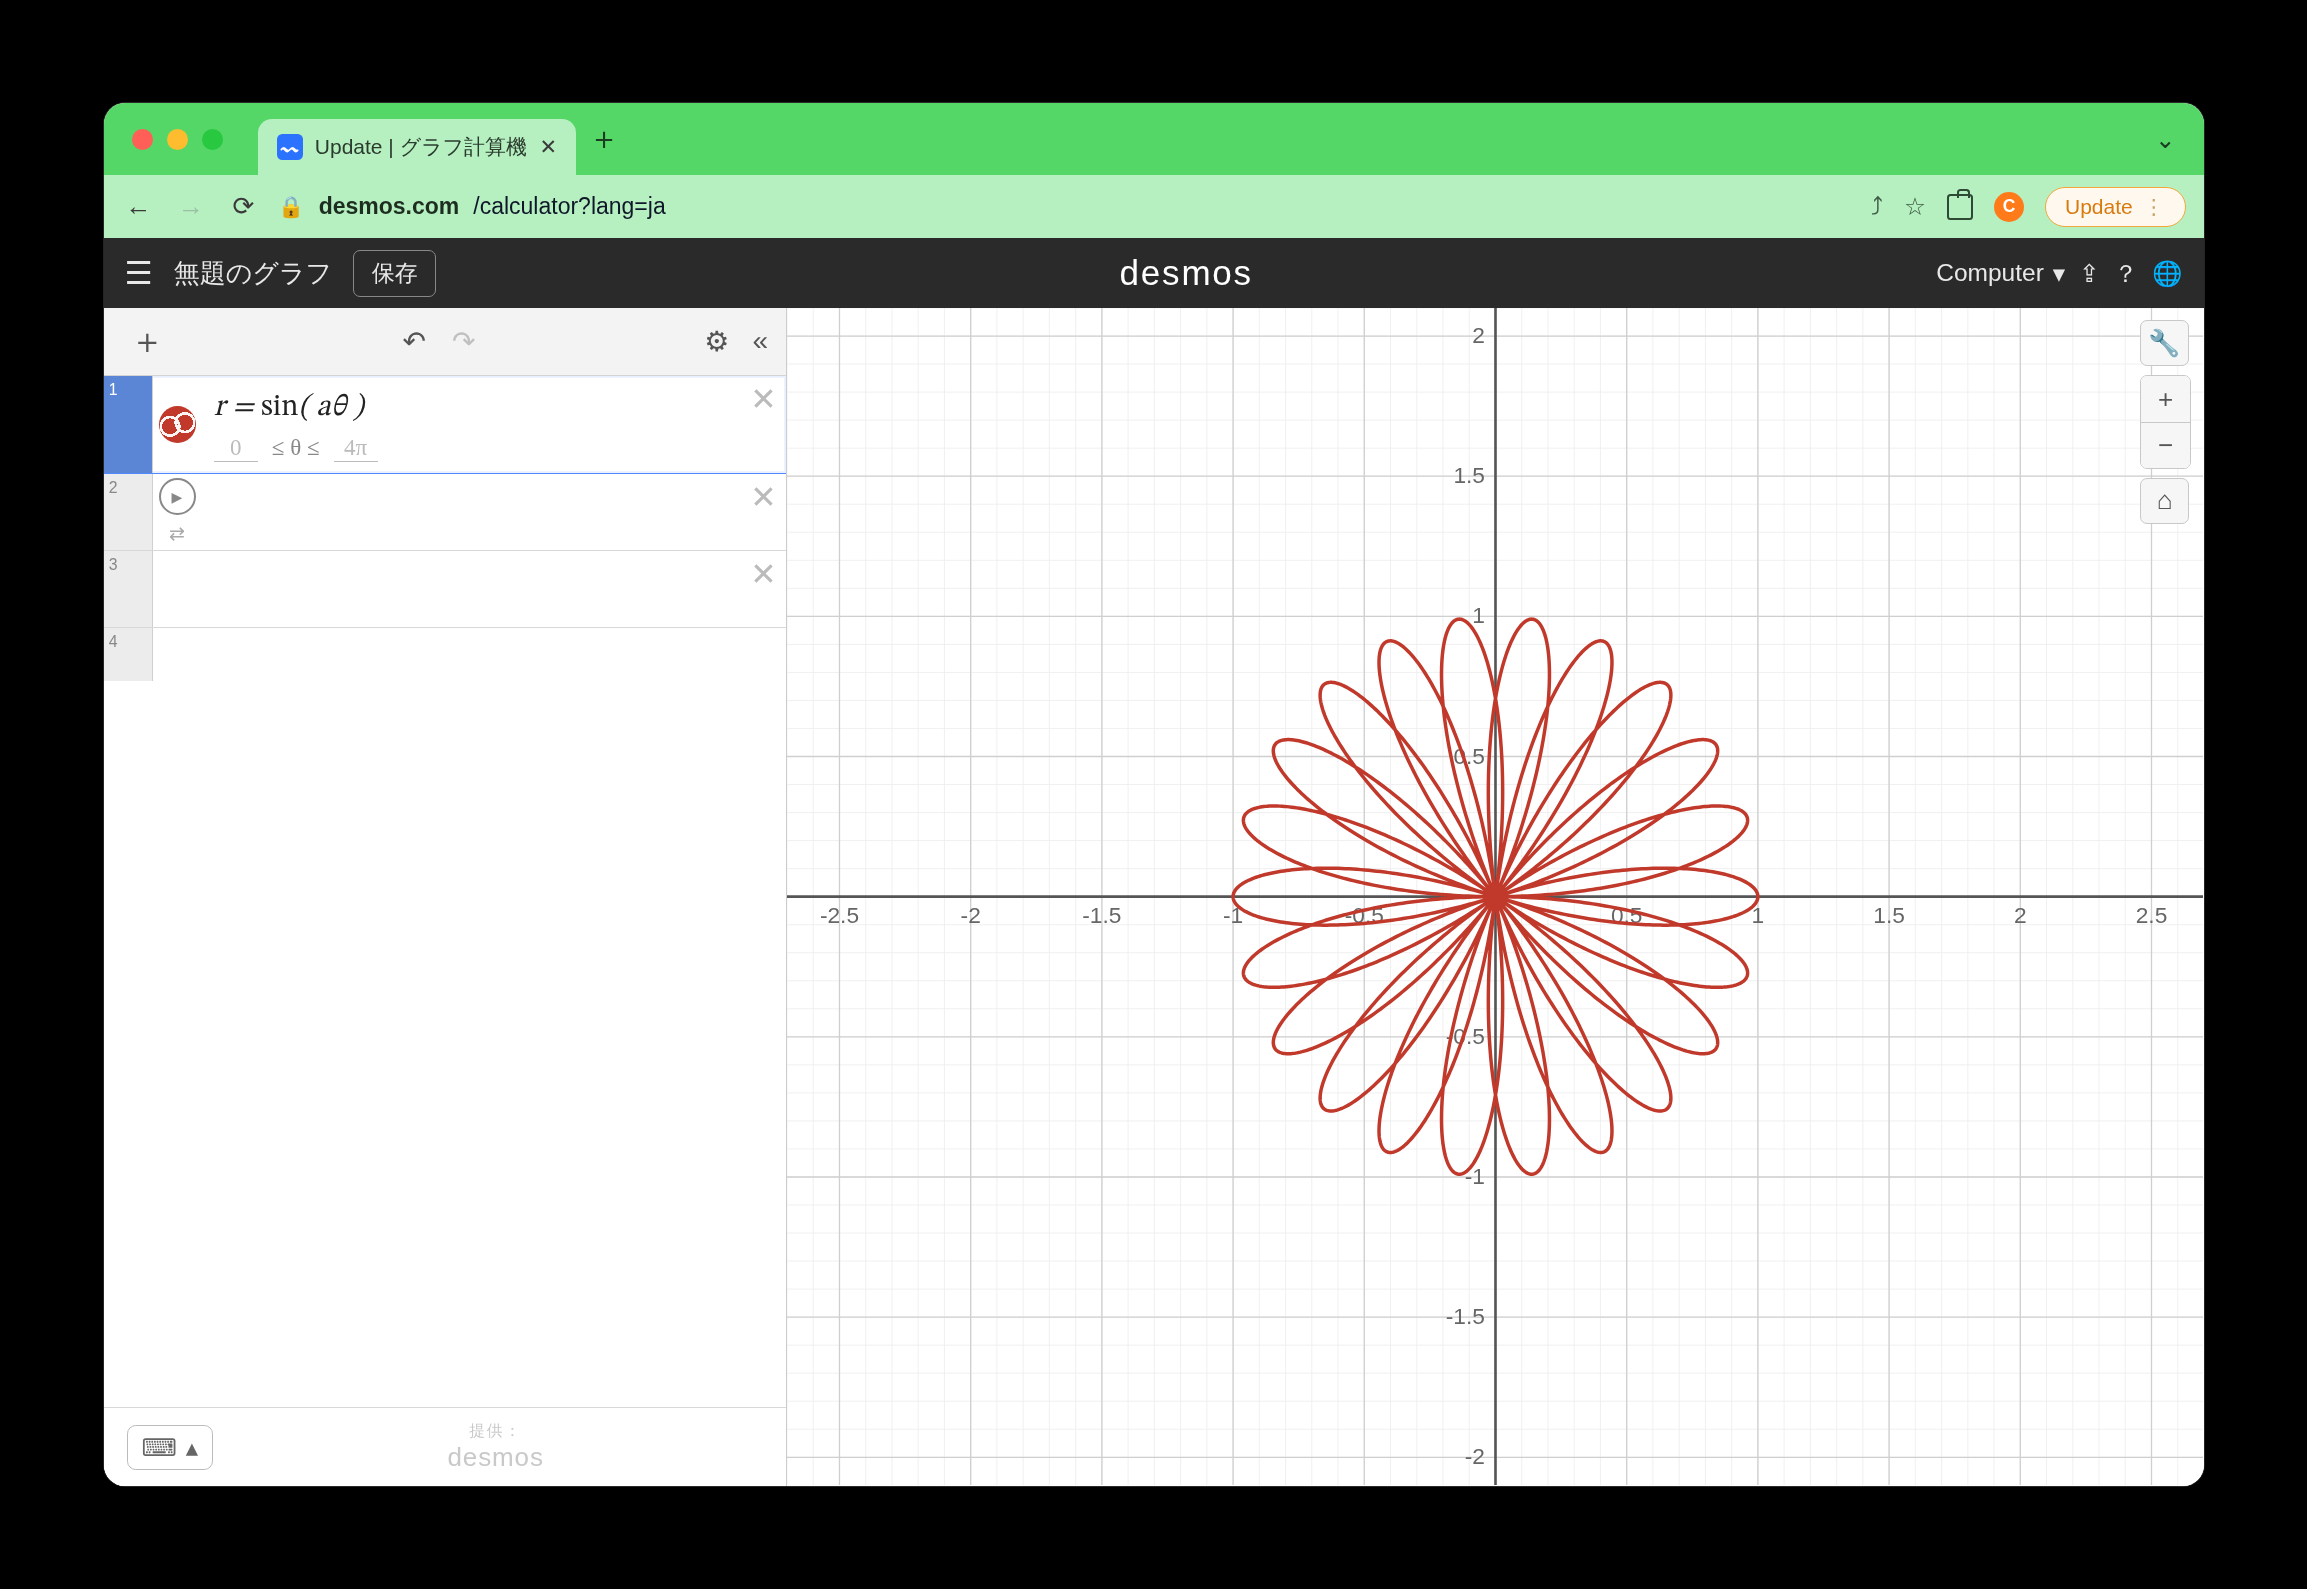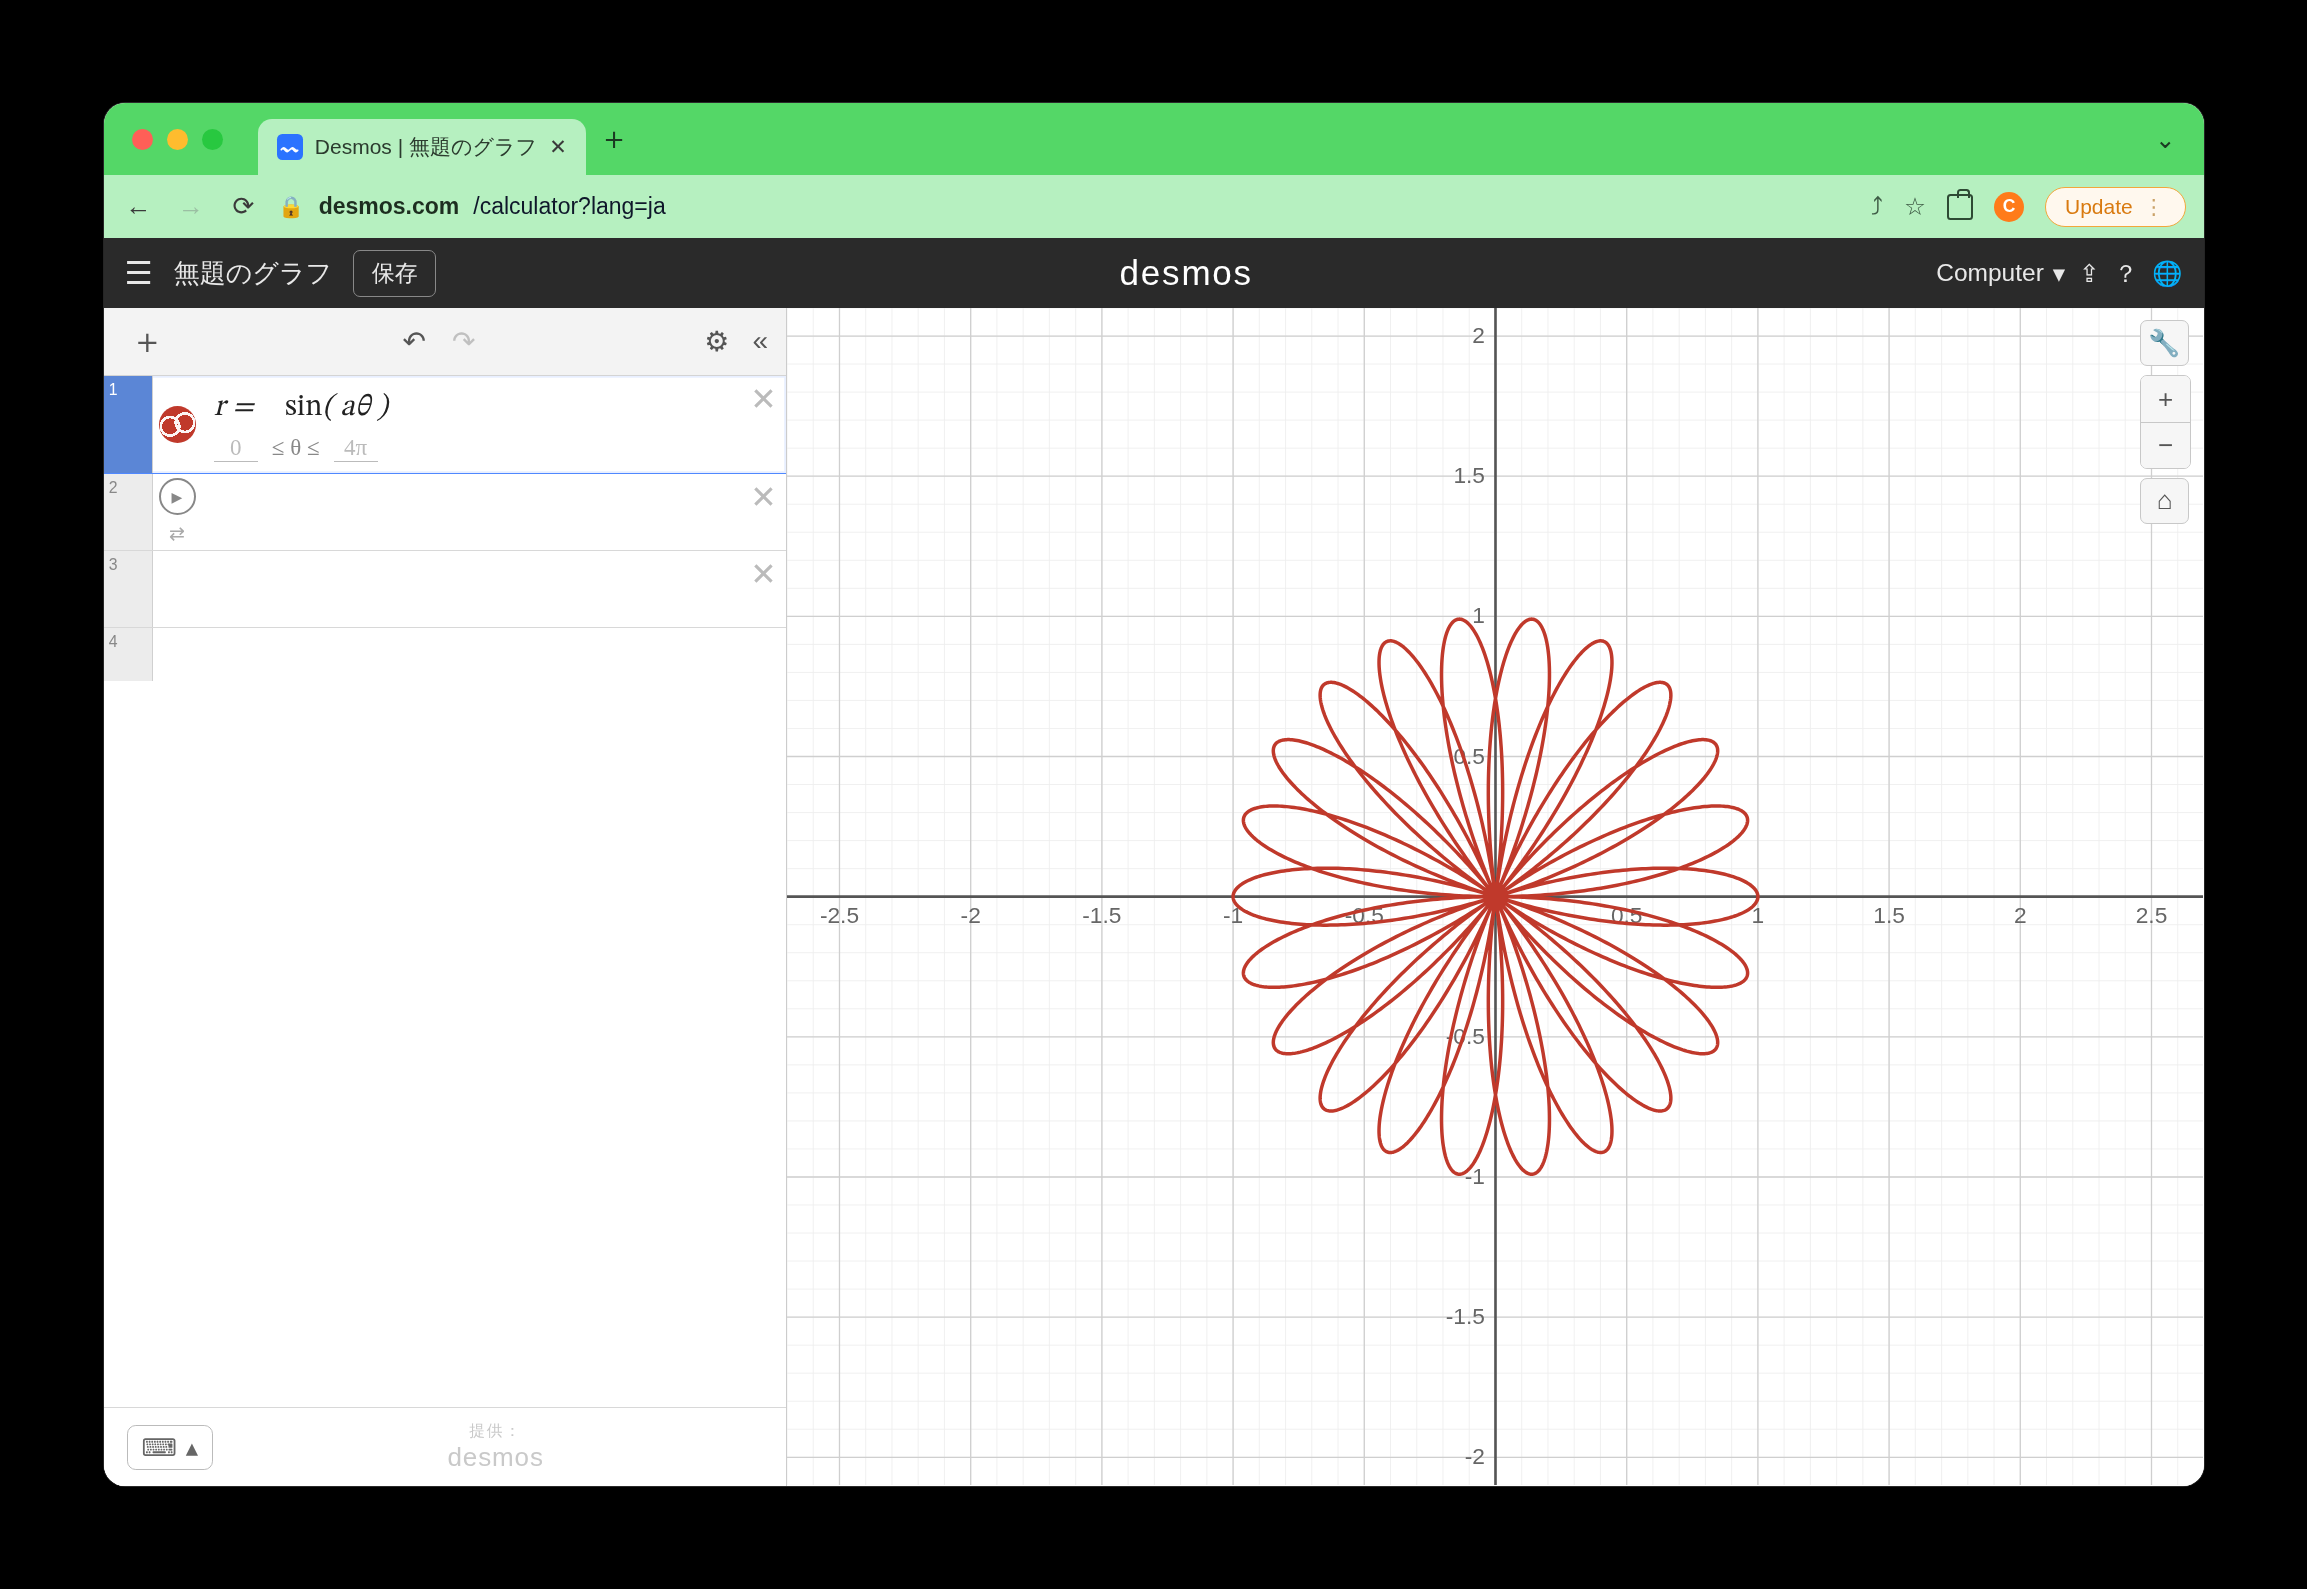--- a/index.html
+++ b/index.html
@@ -127,21 +127,21 @@
       radial-gradient(circle at 70% 45%, transparent 7.9px, #fff 7.9px 10.5px, transparent 10.5px);
     opacity:.95;
   }
   .play-badge{
     width:37px;height:37px;border-radius:50%;border:2.6px solid #888;
     display:flex;align-items:center;justify-content:center;color:#888;
   }
   .loop-ic{margin-top:7px;font-size:19px;color:#aaa;text-align:center;}
   .row-body{flex:1;padding:12.3px 15.8px 10.5px 12.3px;}
   .math{font-family:"STIX Two Math","Cambria Math",Georgia,serif;font-size:30px;font-style:italic;color:#222;}
-  .math .fn{font-style:normal;margin-left:24px;}
+  .math .fn{font-style:normal;}
   .domain-line{margin-top:8.8px;display:flex;align-items:baseline;gap:14px;font-family:Georgia,serif;font-size:23px;color:#888;}
   .domain-line .fld{border-bottom:1.8px solid #bbb;min-width:44px;text-align:center;padding:0 5.3px;color:#bbb;}
   .slider-line{margin-top:12.3px;display:flex;align-items:center;gap:14px;font-size:19px;color:#666;}
   .slider-track{flex:1;height:5.3px;background:#d8d8d8;border-radius:3.5px;position:relative;}
   .slider-thumb{
     position:absolute;top:50%;transform:translate(-50%,-50%);
     width:23px;height:23px;border-radius:50%;background:#6a9de8;
     box-shadow:0 0 0 8.8px rgba(106,157,232,.3);
   }
   .row-close{
@@ -181,21 +181,21 @@
 <div class="window">
 
   <div class="tab-strip">
     <div class="traffic-lights">
       <div class="tlight tl-red"></div>
       <div class="tlight tl-yellow"></div>
       <div class="tlight tl-green"></div>
     </div>
     <div class="tab">
       <span class="site-icon">〰</span>
-      <span>Desmos | 無題のグラフ</span>
+      <span>Update | グラフ計算機</span>
       <span class="close-x">✕</span>
     </div>
     <div class="newtab">＋</div>
     <div class="chevr">⌄</div>
   </div>
 
   <div class="addr-bar">
     <div class="nav-btn">←</div>
     <div class="nav-btn disabled">→</div>
     <div class="nav-btn">⟳</div>

